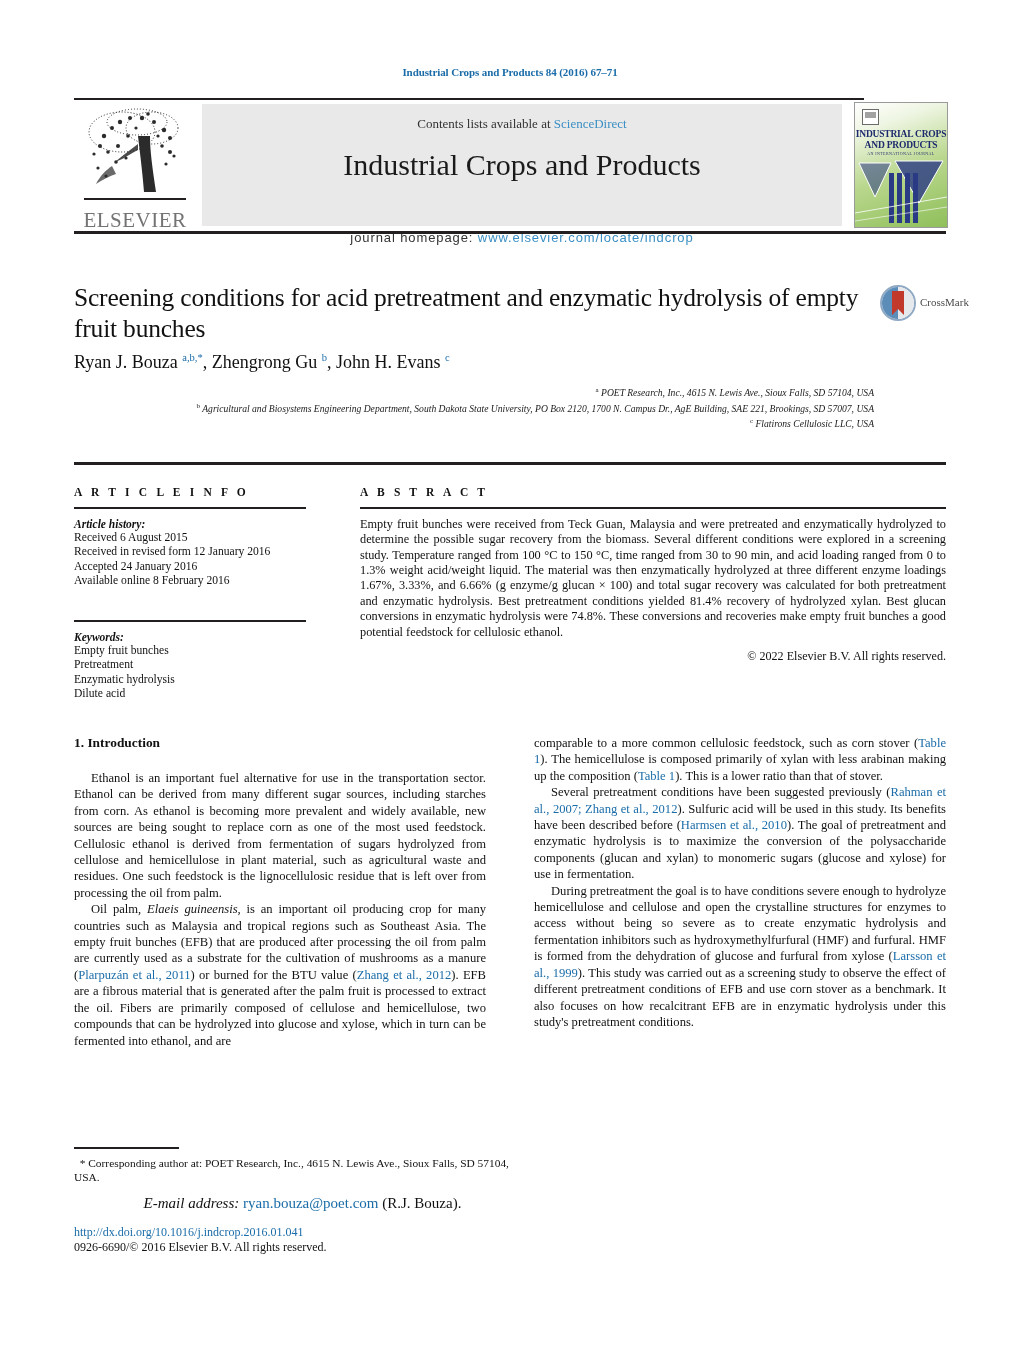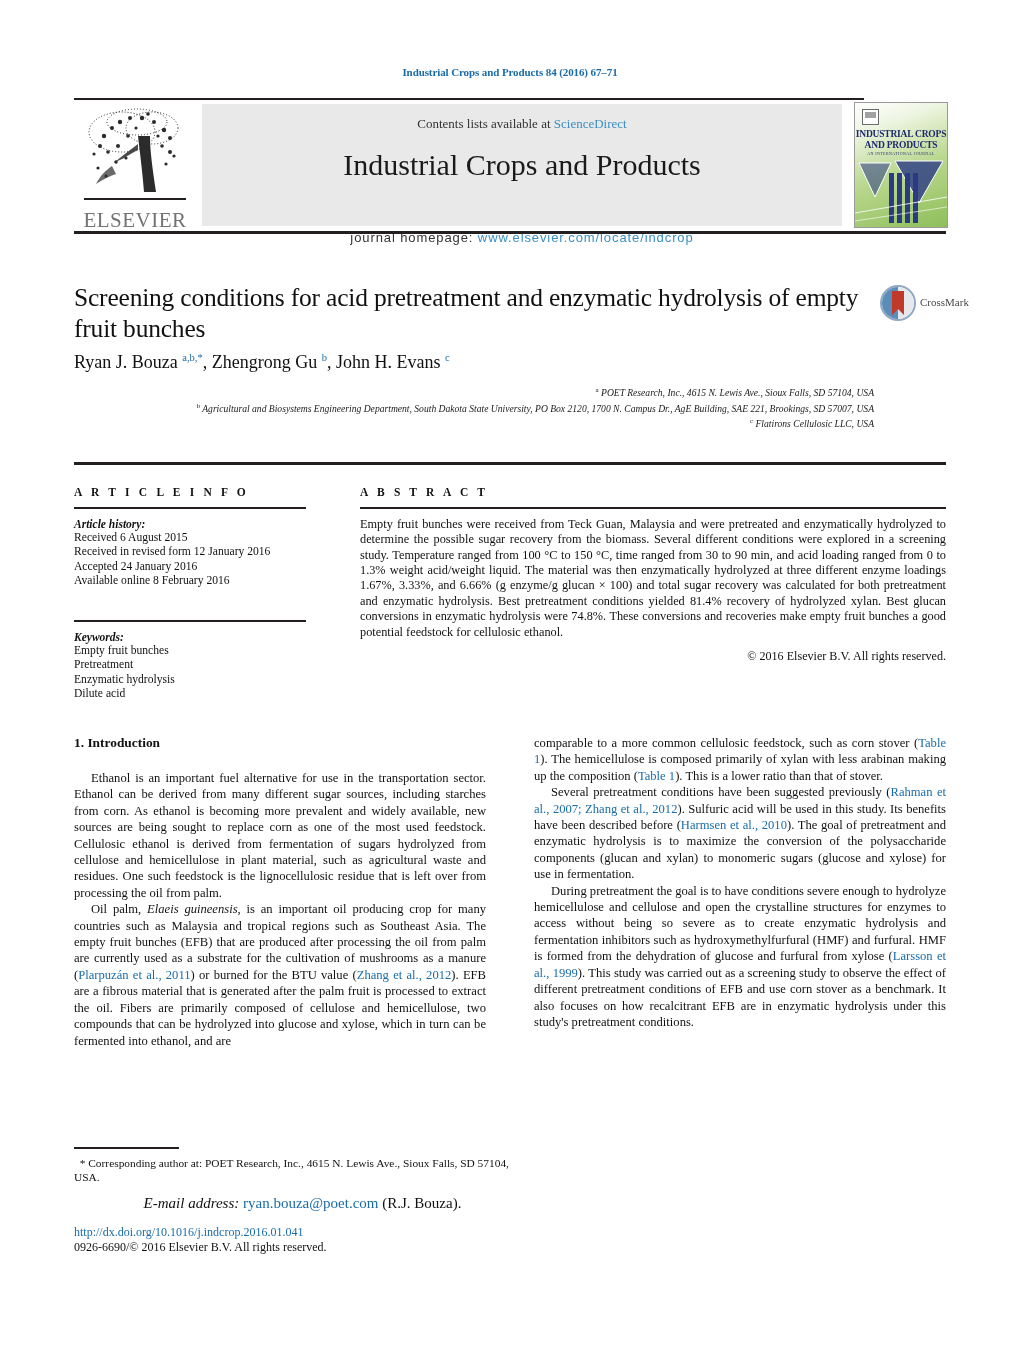--- a/index.html
+++ b/index.html
@@ -447,21 +447,21 @@
     <div class="info-line">Empty fruit bunches</div>
     <div class="info-line">Pretreatment</div>
     <div class="info-line">Enzymatic hydrolysis</div>
     <div class="info-line">Dilute acid</div>
   </div>
 
   <div class="abs-col">
     <div class="sec-head">A B S T R A C T</div>
     <div class="abs-rule"></div>
     <div class="abs-body">Empty fruit bunches were received from Teck Guan, Malaysia and were pretreated and enzymatically hydrolyzed to determine the possible sugar recovery from the biomass. Several different conditions were explored in a screening study. Temperature ranged from 100 °C to 150 °C, time ranged from 30 to 90 min, and acid loading ranged from 0 to 1.3% weight acid/weight liquid. The material was then enzymatically hydrolyzed at three different enzyme loadings 1.67%, 3.33%, and 6.66% (g enzyme/g glucan × 100) and total sugar recovery was calculated for both pretreatment and enzymatic hydrolysis. Best pretreatment conditions yielded 81.4% recovery of hydrolyzed xylan. Best glucan conversions in enzymatic hydrolysis were 74.8%. These conversions and recoveries make empty fruit bunches a good potential feedstock for cellulosic ethanol.</div>
-    <div class="abs-copy">© 2016 Elsevier B.V. All rights reserved.</div>
+    <div class="abs-copy">© 2022 Elsevier B.V. All rights reserved.</div>
   </div>
 
   <div class="body-cols">
 
     <div class="col left">
       <div class="h2">1.  Introduction</div>
       <p class="p">Ethanol is an important fuel alternative for use in the transportation sector. Ethanol can be derived from many different sugar sources, including starches from corn. As ethanol is becoming more prevalent and widely available, new sources are being sought to replace corn as one of the most used feedstock. Cellulosic ethanol is derived from fermentation of sugars hydrolyzed from cellulose and hemicellulose in plant material, such as agricultural waste and residues. One such feedstock is the lignocellulosic residue that is left over from processing the oil from palm.</p>
       <p class="p"><span>Oil palm, </span><span class="it">Elaeis guineensis</span><span>, is an important oil producing crop for many countries such as Malaysia and tropical regions such as Southeast Asia. The empty fruit bunches (EFB) that are produced after processing the oil from palm are currently used as a substrate for the cultivation of mushrooms as a manure (</span><span class="lnk">Plarpuzán et al., 2011</span><span>) or burned for the BTU value (</span><span class="lnk">Zhang et al., 2012</span><span>). EFB are a fibrous material that is generated after the palm fruit is processed to extract the oil. Fibers are primarily composed of cellulose and hemicellulose, two compounds that can be hydrolyzed into glucose and xylose, which in turn can be fermented into ethanol, and are</span></p>
     </div>
 

